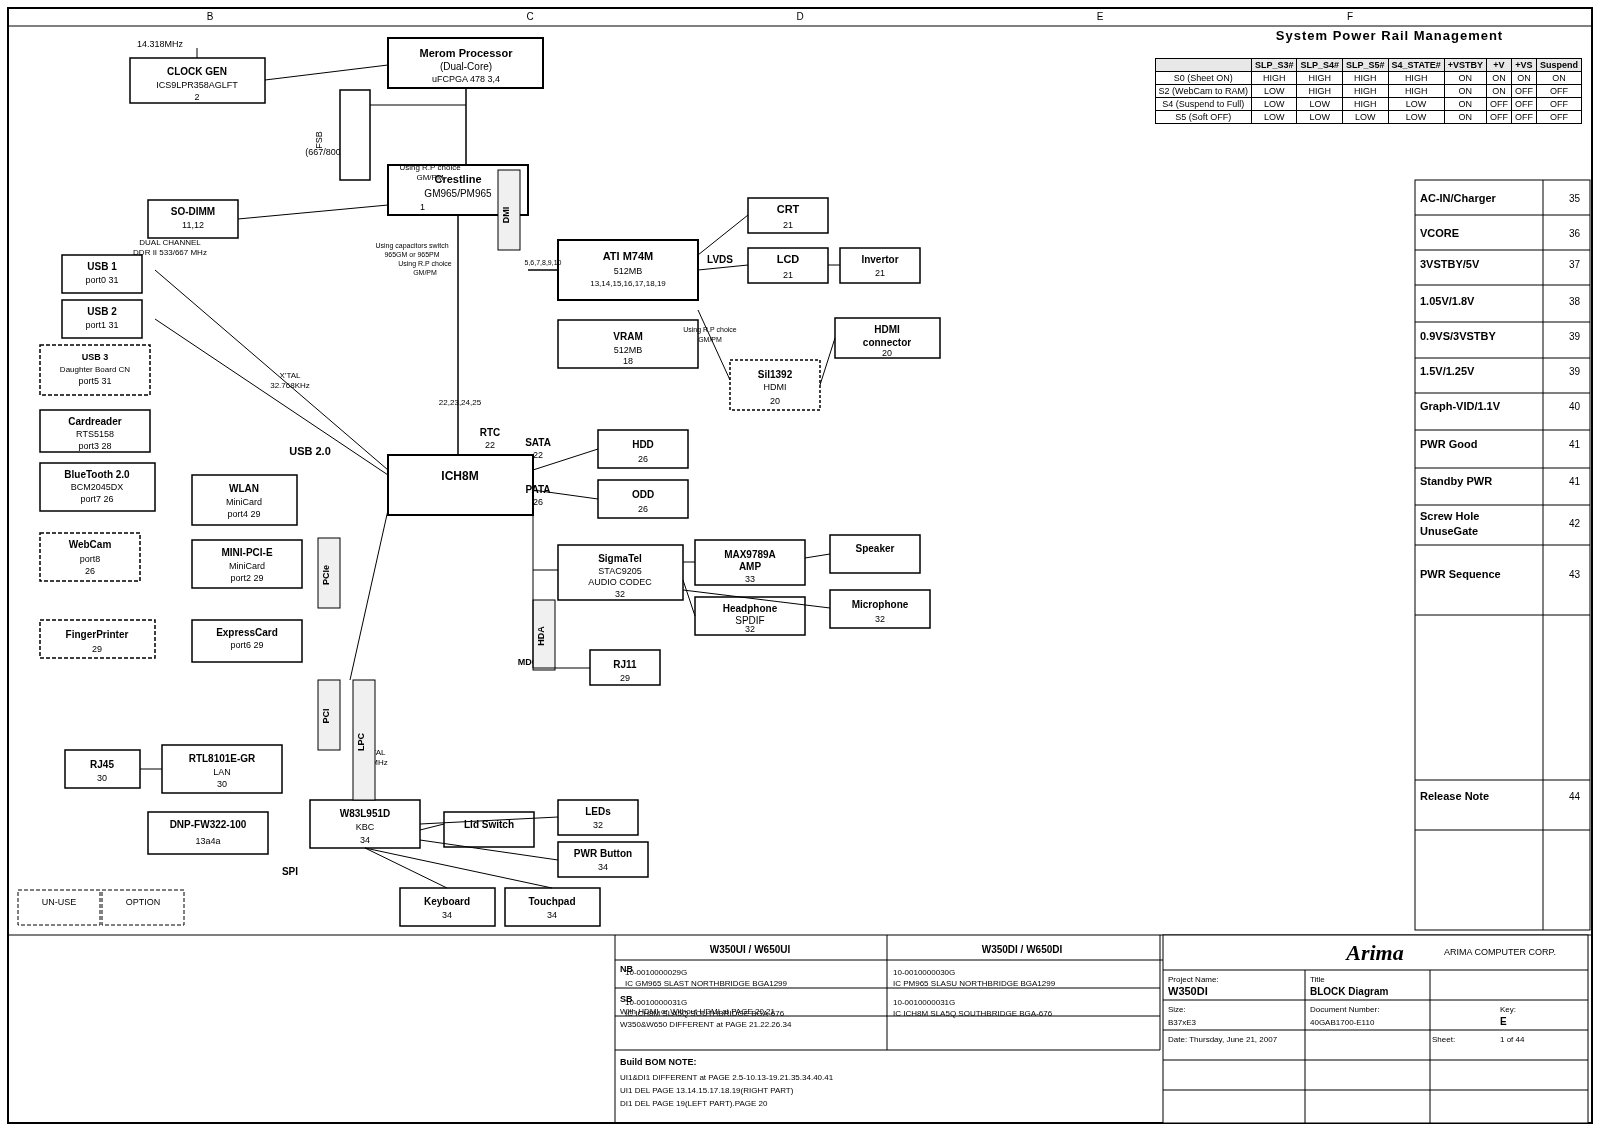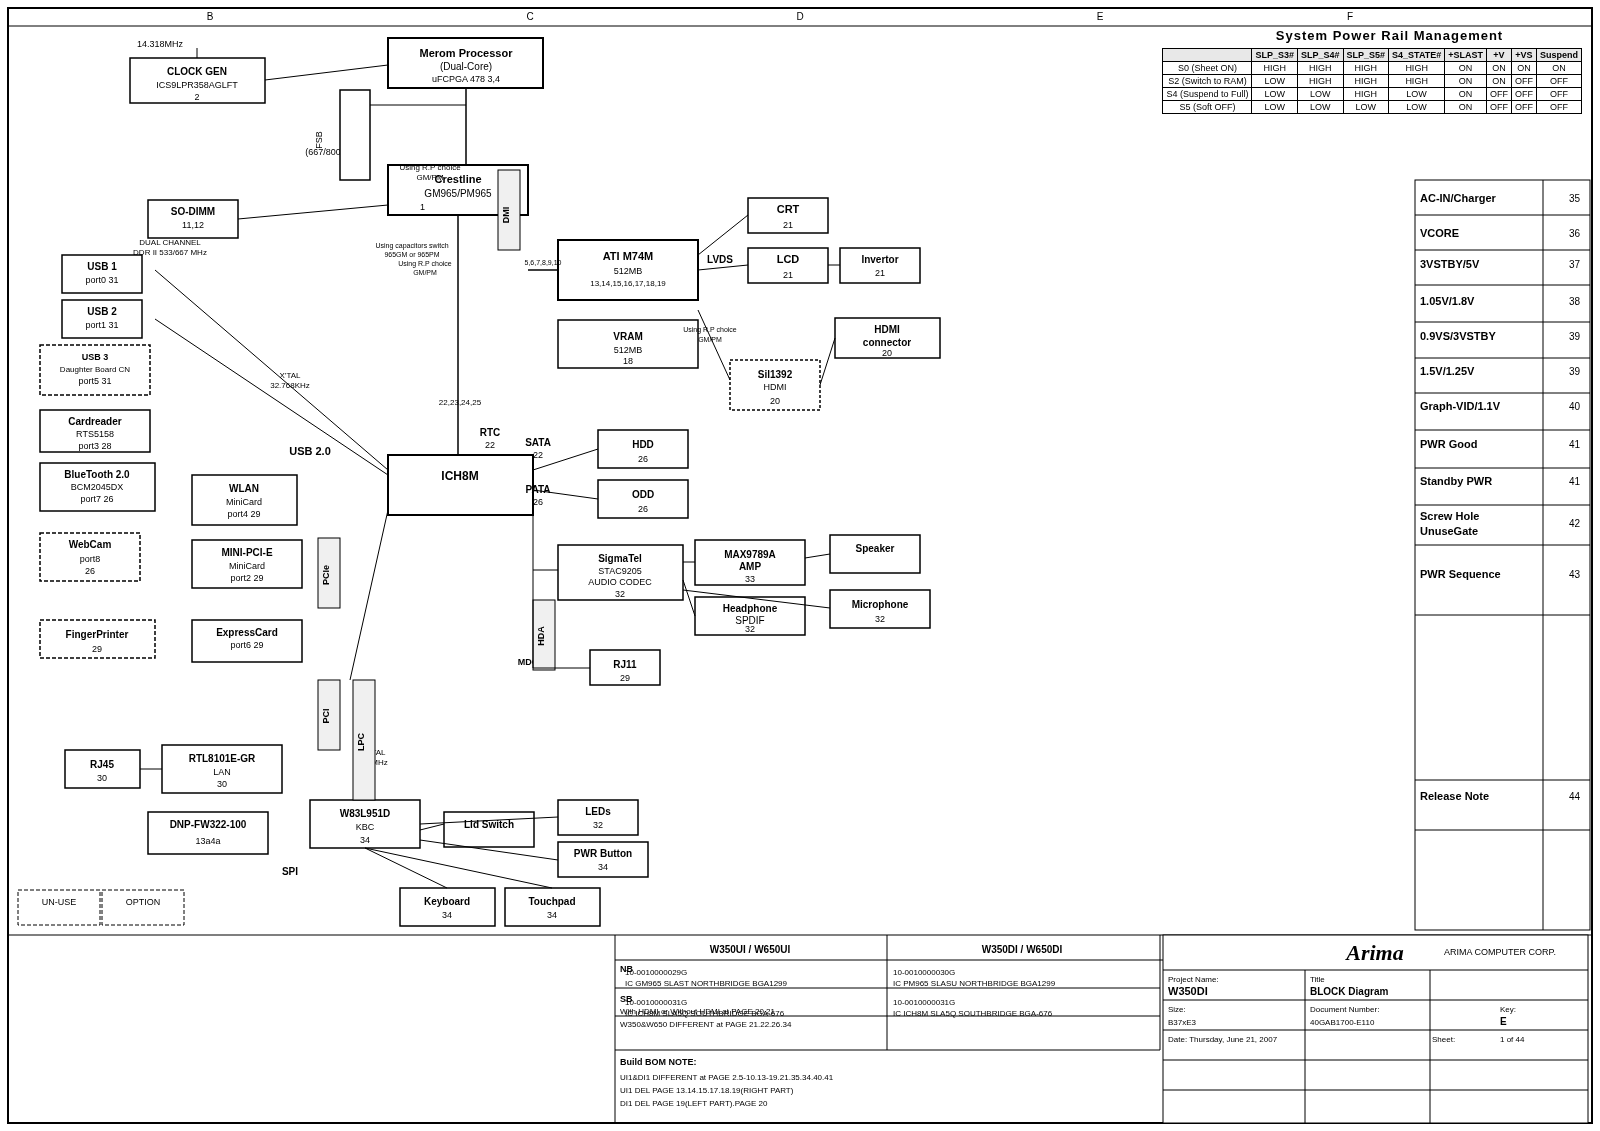--- a/index.html
+++ b/index.html
@@ -23,21 +23,21 @@
     .diagram-svg {
       position: absolute;
       top: 0; left: 0;
       width: 1600px;
       height: 1131px;
     }
 
     
     .power-rail-table {
       position: absolute;
-      top: 48px;
+      top: 58px;
       right: 18px;
       border-collapse: collapse;
       font-size: 9px;
     }
     .power-rail-table th, .power-rail-table td {
       border: 1px solid #000;
       padding: 1px 3px;
       text-align: center;
       white-space: nowrap;
     }
@@ -474,40 +474,40 @@
   <div style="position:absolute;top:28px;right:18px;width:385px;font-size:13px;font-weight:bold;letter-spacing:1px;text-align:center;">System Power Rail Management</div>
 
   <table class="power-rail-table">
     <thead>
       <tr>
         <th></th>
         <th>SLP_S3#</th>
         <th>SLP_S4#</th>
         <th>SLP_S5#</th>
         <th>S4_STATE#</th>
-        <th>+SLAST</th>
+        <th>+VSTBY</th>
         <th>+V</th>
         <th>+VS</th>
         <th>Suspend</th>
       </tr>
     </thead>
     <tbody>
       <tr>
         <td>S0 (Sheet ON)</td>
           <td>HIGH</td>
           <td>HIGH</td>
           <td>HIGH</td>
           <td>HIGH</td>
           <td>ON</td>
           <td>ON</td>
           <td>ON</td>
           <td>ON</td>
       </tr>
       <tr>
-        <td>S2 (Switch to RAM)</td>
+        <td>S2 (WebCam to RAM)</td>
           <td>LOW</td>
           <td>HIGH</td>
           <td>HIGH</td>
           <td>HIGH</td>
           <td>ON</td>
           <td>ON</td>
           <td>OFF</td>
           <td>OFF</td>
       </tr>
       <tr>

